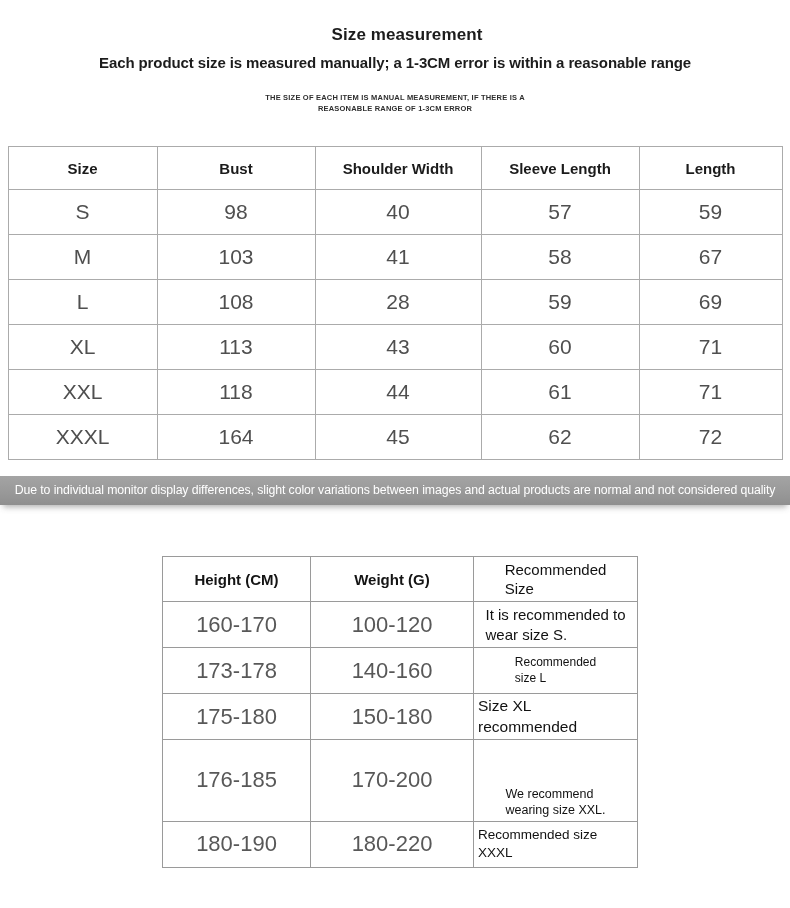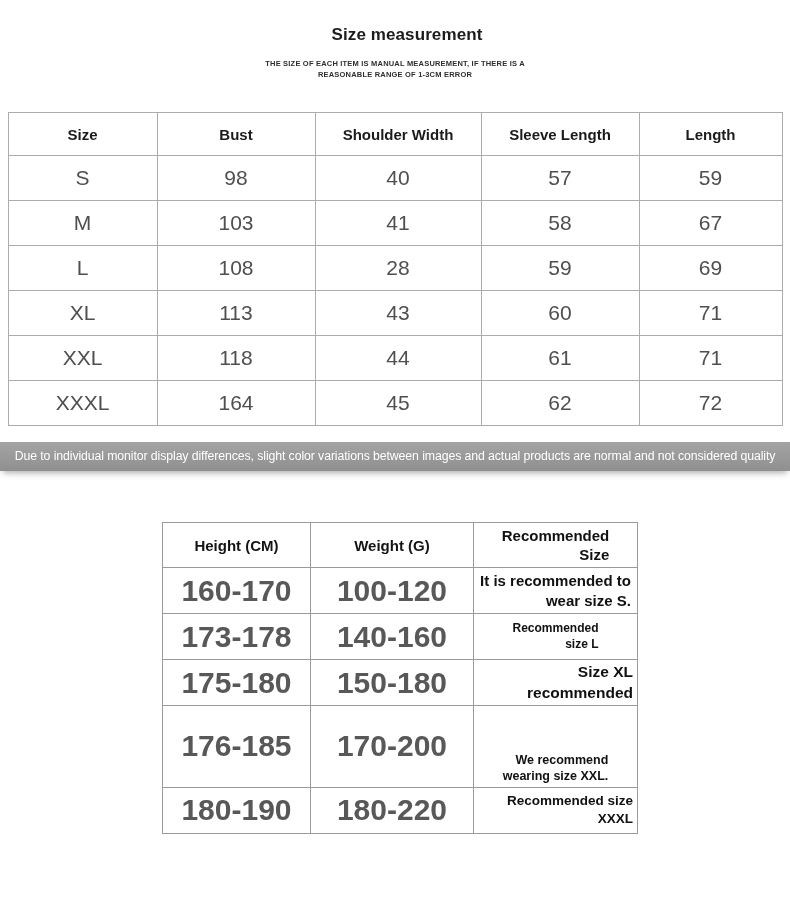--- a/index.html
+++ b/index.html
@@ -5,21 +5,21 @@
   html,body { margin:0; padding:0; background:#ffffff; }
   .page {
     width:790px; min-height:908px; background:#ffffff; margin:0 auto;
     font-family:"Liberation Sans", sans-serif; overflow:hidden;
   }
 
   
   .hdr { text-align:center; padding-top:25px; }
   .title  { margin:0; font-size:17px; font-weight:700; color:#1c1c1c; letter-spacing:0.1px;padding-left:24px; }
   .subtitle { margin:9px 0 0 0; font-size:15px; font-weight:700; color:#1c1c1c; letter-spacing:-0.1px; }
-  .notes { margin-top:13px; }
+  .notes { margin-top:21px; }
   .note { margin:0; font-size:7.5px; font-weight:700; color:#2e2e2e; line-height:11px; letter-spacing:0.2px; }
 
   
   table { border-collapse:collapse; table-layout:fixed; }
   .size-table { width:774px; margin:32px auto 0 auto; border:1px solid #8f8f8f; }
   .size-table th, .size-table td {
     border:1px solid #ababab; text-align:center; vertical-align:middle; padding:0;
   }
   .size-table th { height:42px; font-size:15px; font-weight:700; color:#1b1b1b; }
   .size-table td { height:44px; font-size:21px; font-weight:400; color:#4f4f4f; }
@@ -33,39 +33,40 @@
     position:relative;
   }
 
   
   .rec-table { width:475px; margin:51px 0 0 162px; border:1px solid #15803d; }
   .rec-table th, .rec-table td {
     border:1px solid #9a9a9a; text-align:center; vertical-align:middle; padding:2px 4px;
   }
   .rec-table th { height:40px; font-size:15px; font-weight:700; color:#141414; }
   .rec-table td { height:41px; }
-  .rec-table td.num { font-size:30px; font-weight:700; color:#585858;margin-left:38px; }
+  .rec-table td.num { font-size:22px; font-weight:400; color:#585858;margin-left:38px; }
   .rec-text {
-    display:inline-block; text-align:right; white-space:pre-line;
-    font-weight:700; color:#111111; line-height:1.3;
+    display:inline-block; text-align:left; white-space:pre-line;
+    font-weight:400; color:#111111; line-height:1.3;
   }
   .rec-table tbody tr:nth-child(1) .rec-text { font-size:15px;   }
   .rec-table tbody tr:nth-child(2) .rec-text { font-size:12px;   }
   .rec-table tbody tr:nth-child(3) .rec-text { font-size:15.5px; }
   .rec-table tbody tr:nth-child(4) .rec-text { font-size:12.5px;margin-top:44px; }
   .rec-table tbody tr:nth-child(5) .rec-text { font-size:13.5px; }
   .rec-table tbody tr:nth-child(6) .rec-text { font-size:14px;   }
 </style>
 </head>
 <body>
 
 <div class="page">
 
   <div class="hdr">
     <h1 class="title">Size measurement</h1>
+    <h2 class="subtitle">Each product size is measured manually; a 1-3CM error is within a reasonable range</h2>
     <div class="notes">
       <p class="note">THE SIZE OF EACH ITEM IS MANUAL MEASUREMENT, IF THERE IS A</p>
       <p class="note">REASONABLE RANGE OF 1-3CM ERROR</p>
     </div>
   </div>
 
   <table class="size-table">
     <colgroup>
       <col style="width:149px">
         <col style="width:158px">

